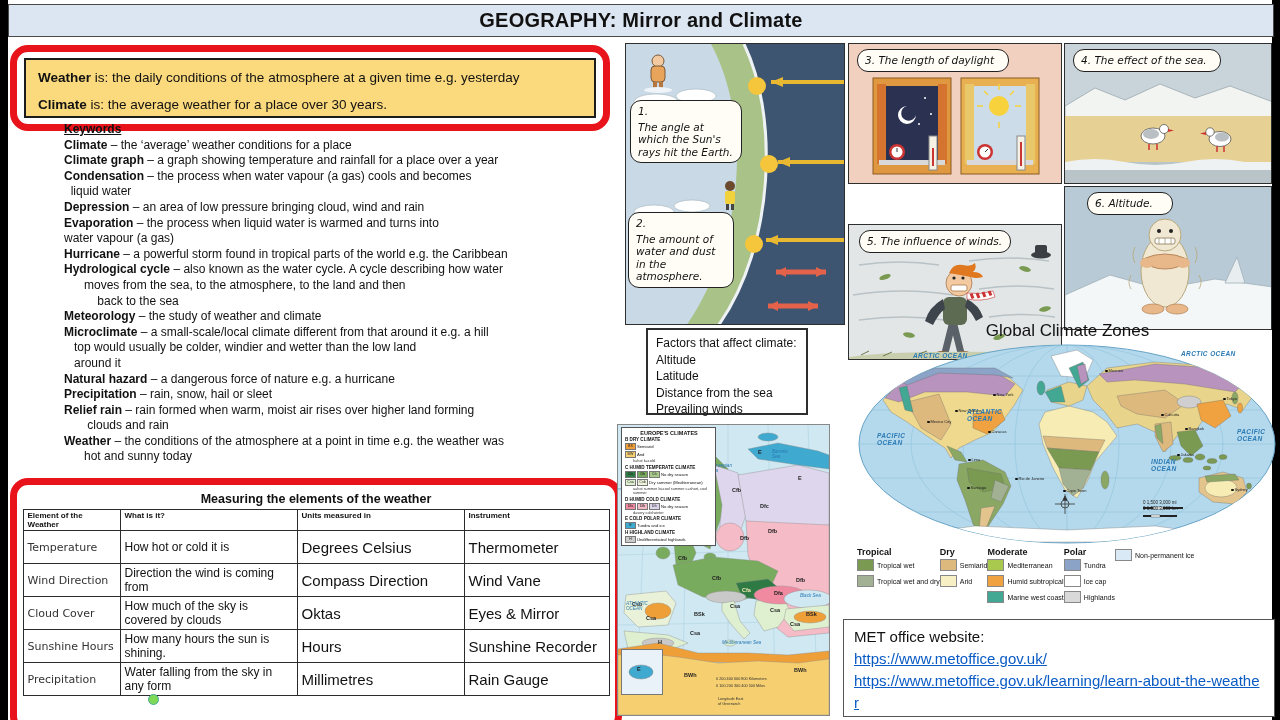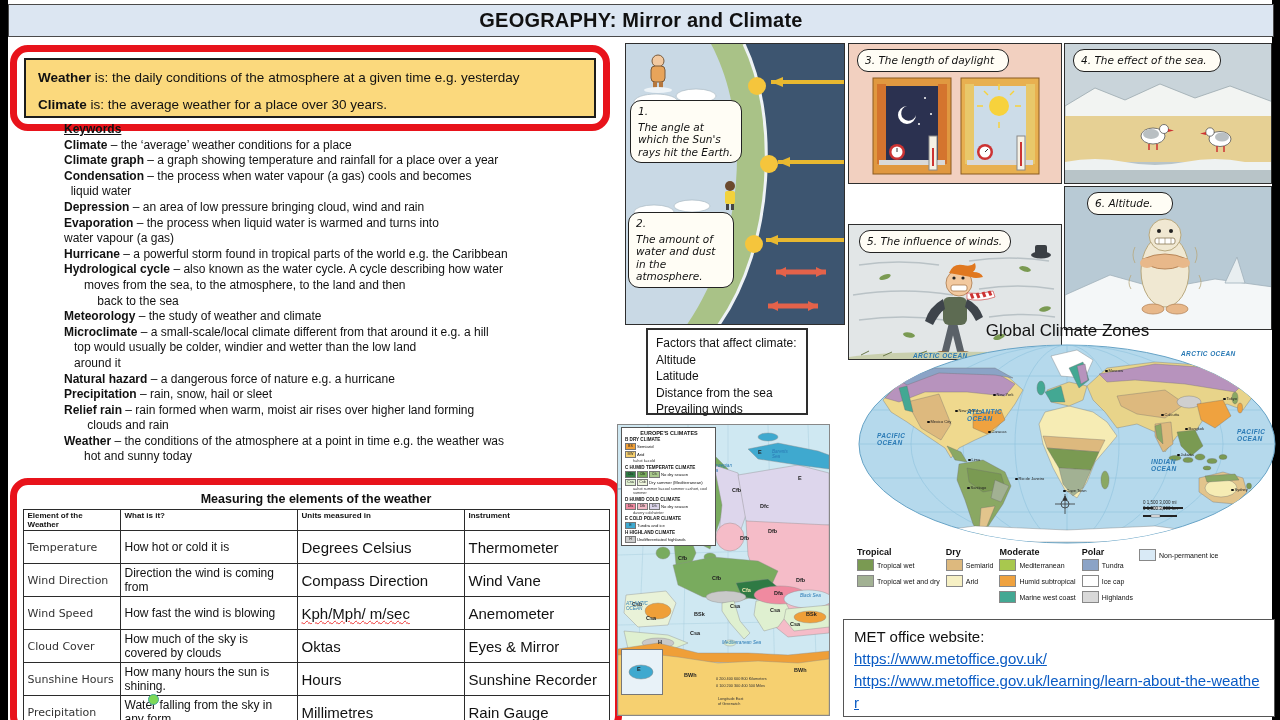--- a/index.html
+++ b/index.html
@@ -60,21 +60,21 @@
   .world-title{position:absolute;left:855px;top:321px;width:425px;text-align:center;font-size:17px;}
   .worldmap{position:absolute;left:855px;top:340px;width:425px;height:208px;}
   .worldmap .maplabel{position:absolute;color:#2a7ab5;font-style:italic;font-weight:bold;
                       font-size:6.5px;line-height:7px;white-space:pre-line;letter-spacing:.4px;}
   .worldmap .city{position:absolute;font-size:4px;color:#222;white-space:nowrap;}
   .worldmap .city i{display:inline-block;width:2.5px;height:2.5px;background:#111;border-radius:50%;
                     margin-right:1px;vertical-align:middle;}
   .worldmap .scalelbl{position:absolute;font-size:4.5px;color:#222;white-space:pre-line;line-height:6px;}
 
   
-  .wlegend{position:absolute;left:857px;top:547px;width:420px;height:68px;display:flex;gap:6px;}
+  .wlegend{position:absolute;left:857px;top:547px;width:420px;height:68px;display:flex;}
   .wl-group{flex:0 0 auto;}
   .wl-group h4{margin:0 0 2px 0;font-size:9px;}
   .wl-item{display:flex;align-items:center;margin:0 0 4px 0;font-size:7px;}
   .wl-item .sw{width:15px;height:10px;border:1px solid #888;margin-right:3px;flex:0 0 auto;}
 
   
   .eumap{position:absolute;left:617px;top:424px;width:213px;height:292px;border:1px solid #888;
          box-sizing:border-box;background:#cfe8f2;}
   .eu-legend{position:absolute;left:3px;top:2px;width:95px;background:#fff;border:1px solid #555;
              padding:2px 2px 1px 3px;box-sizing:border-box;z-index:5;}
@@ -162,26 +162,20 @@
             <td class="c-el">Temperature</td>
             <td class="c-what">How hot or cold it is</td>
             <td class="c-units"><span>Degrees Celsius</span></td>
             <td class="c-instr">Thermometer</td>
           </tr>
           <tr>
             <td class="c-el">Wind Direction</td>
             <td class="c-what">Direction the wind is coming from</td>
             <td class="c-units"><span>Compass Direction</span></td>
             <td class="c-instr">Wind Vane</td>
-          </tr>
-          <tr>
-            <td class="c-el">Wind Speed</td>
-            <td class="c-what">How fast the wind is blowing</td>
-            <td class="c-units"><span class="wavy">Kph/Mph/ m/sec</span></td>
-            <td class="c-instr">Anemometer</td>
           </tr>
           <tr>
             <td class="c-el">Cloud  Cover</td>
             <td class="c-what">How much of the sky is covered by clouds</td>
             <td class="c-units"><span>Oktas</span></td>
             <td class="c-instr">Eyes &amp; Mirror</td>
           </tr>
           <tr>
             <td class="c-el">Sunshine  Hours</td>
             <td class="c-what">How many hours the sun is shining.</td>

